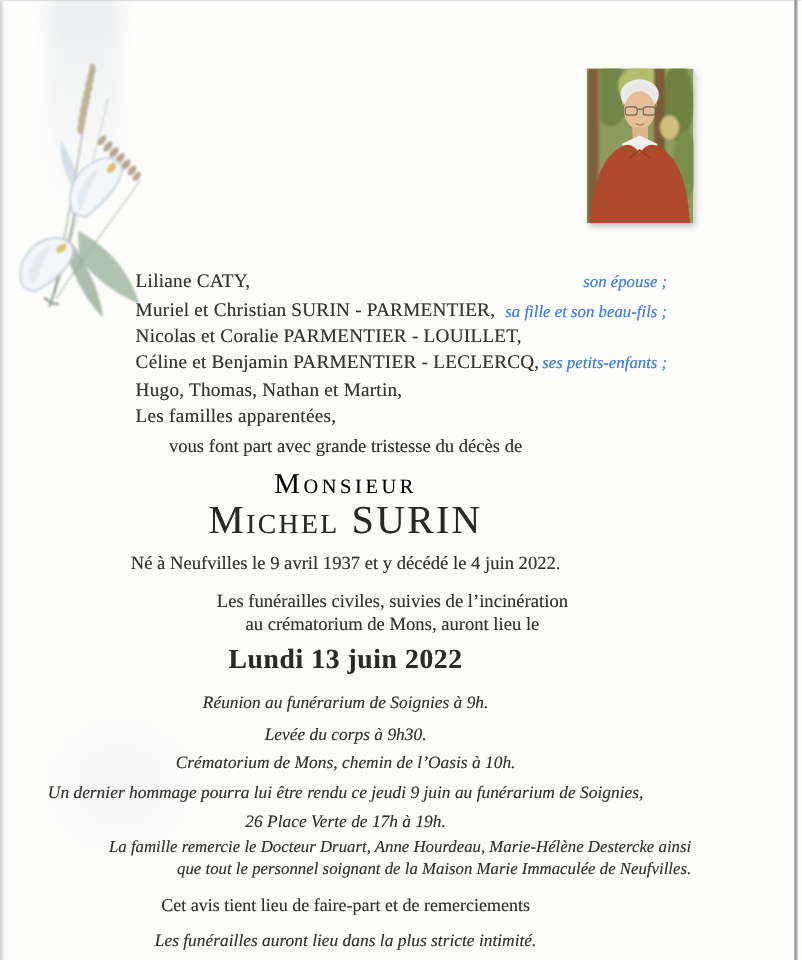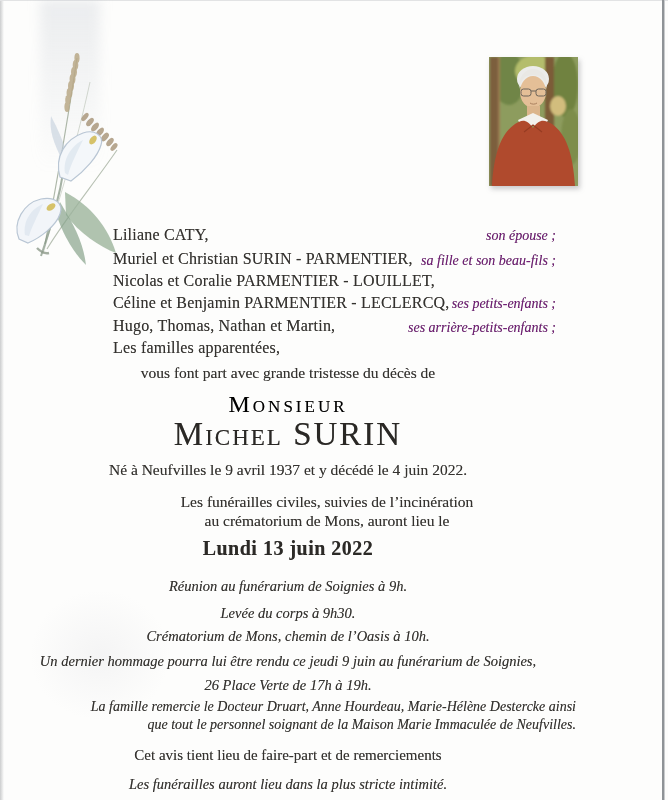--- a/index.html
+++ b/index.html
@@ -5,27 +5,27 @@
   html,body{margin:0;padding:0;background:#ffffff;}
   .sheet{
     position:relative;width:668px;height:800px;overflow:hidden;
     background:#fdfdfc;
     font-family:"Liberation Serif","DejaVu Serif",serif;
     color:#34322f;
   }
   .line{position:absolute;white-space:nowrap;text-shadow:0 0 .4px rgba(70,68,64,.55);margin-top:35px;}
   .center{left:0;width:576px;text-align:center;}
   .name-line{left:113px;font-size:16px;letter-spacing:.2px;}
-  .relation-line{left:0;width:556px;text-align:right;font-style:italic;font-size:14px;color:#701a75;}
+  .relation-line{left:0;width:556px;text-align:right;font-style:italic;font-size:14px;color:#3b82f6;}
   .intro{font-size:15.5px;}
   .honorific{font-size:24px;font-variant:small-caps;letter-spacing:3px;color:#000000;}
   .deceased{font-size:33px;font-variant:small-caps;letter-spacing:2px;color:#2a2825;}
   .dates{font-size:15.5px;}
   .ceremony{font-size:15.5px;padding-left:39px;}
-  .big-date{font-size:20px;font-weight:700;letter-spacing:.5px;color:#2c2a27;}
+  .big-date{font-size:23px;font-weight:700;letter-spacing:.5px;color:#2c2a27;}
   .sched{font-style:italic;font-size:14.5px;}
   .thanks{font-style:italic;font-size:14px;text-align:right;}
   .notice{font-size:15px;}
   .privacy{font-style:italic;font-size:14.5px;}
   .home{font-style:italic;font-size:15px;}
   .home .gap{display:inline-block;width:34px;}
   
   .edge-right{position:absolute;left:662px;top:0;width:2px;height:800px;background:#8f9397;}
   .edge-right-lite{position:absolute;left:664px;top:0;width:1px;height:800px;background:#c9cbcd;}
   .edge-left{position:absolute;left:0;top:0;width:4px;height:800px;
@@ -141,21 +141,20 @@
   <div class="line name-line" style="top:191px">Liliane CATY,</div>
   <div class="line name-line" style="top:215px">Muriel et Christian SURIN - PARMENTIER,</div>
   <div class="line name-line" style="top:237px">Nicolas et Coralie PARMENTIER - LOUILLET,</div>
   <div class="line name-line" style="top:259px">Céline et Benjamin PARMENTIER - LECLERCQ,</div>
   <div class="line name-line" style="top:282px">Hugo, Thomas, Nathan et Martin,</div>
   <div class="line name-line" style="top:304px">Les familles apparentées,</div>
 
   <div class="line relation-line" style="top:193px">son épouse ;</div>
   <div class="line relation-line" style="top:218px">sa fille et son beau-fils ;</div>
   <div class="line relation-line" style="top:261px">ses petits-enfants ;</div>
-  <div class="line relation-line" style="top:285px">ses arrière-petits-enfants ;</div>
 
   <div class="line center intro" style="top:329px">vous font part avec grande tristesse du décès de</div>
   <div class="line center honorific" style="top:356px">Monsieur</div>
   <div class="line center deceased" style="top:381px">Michel SURIN</div>
   <div class="line center dates" style="top:426px">Né à Neufvilles le 9 avril 1937 et y décédé le 4 juin 2022.</div>
   <div class="line center ceremony" style="top:458px">Les funérailles civiles, suivies de l’incinération</div>
   <div class="line center ceremony" style="top:477px">au crématorium de Mons, auront lieu le</div>
   <div class="line center big-date" style="top:502px">Lundi 13 juin 2022</div>
 
   <div class="line center sched" style="top:543px">Réunion au funérarium de Soignies à 9h.</div>

